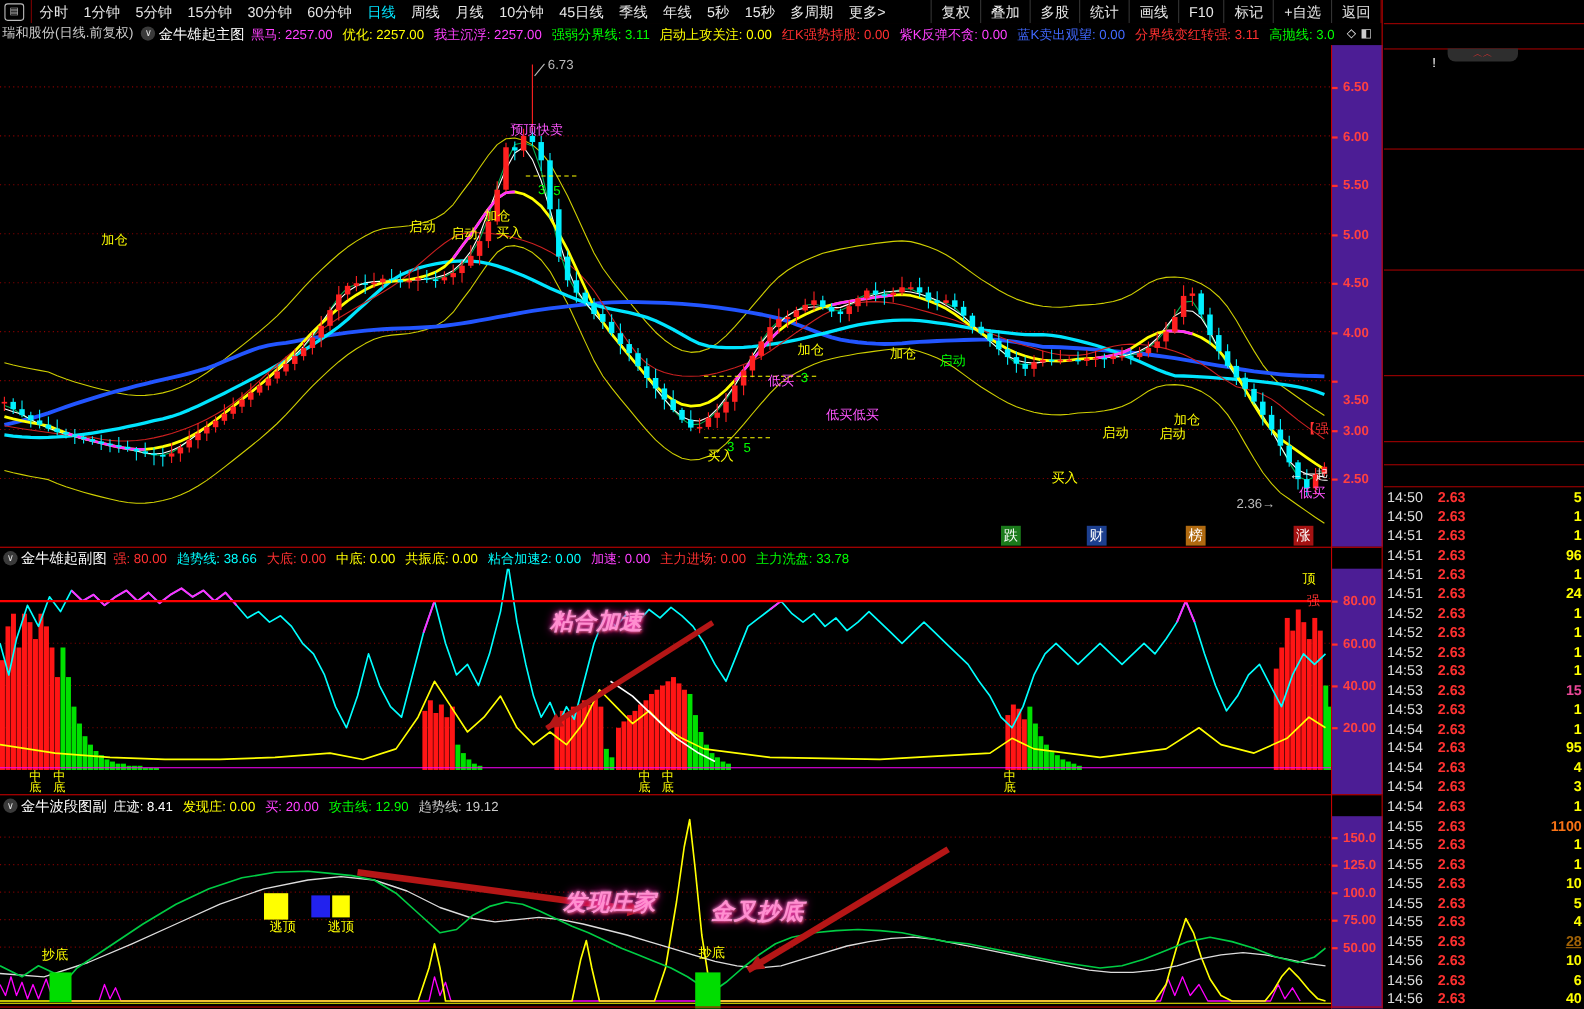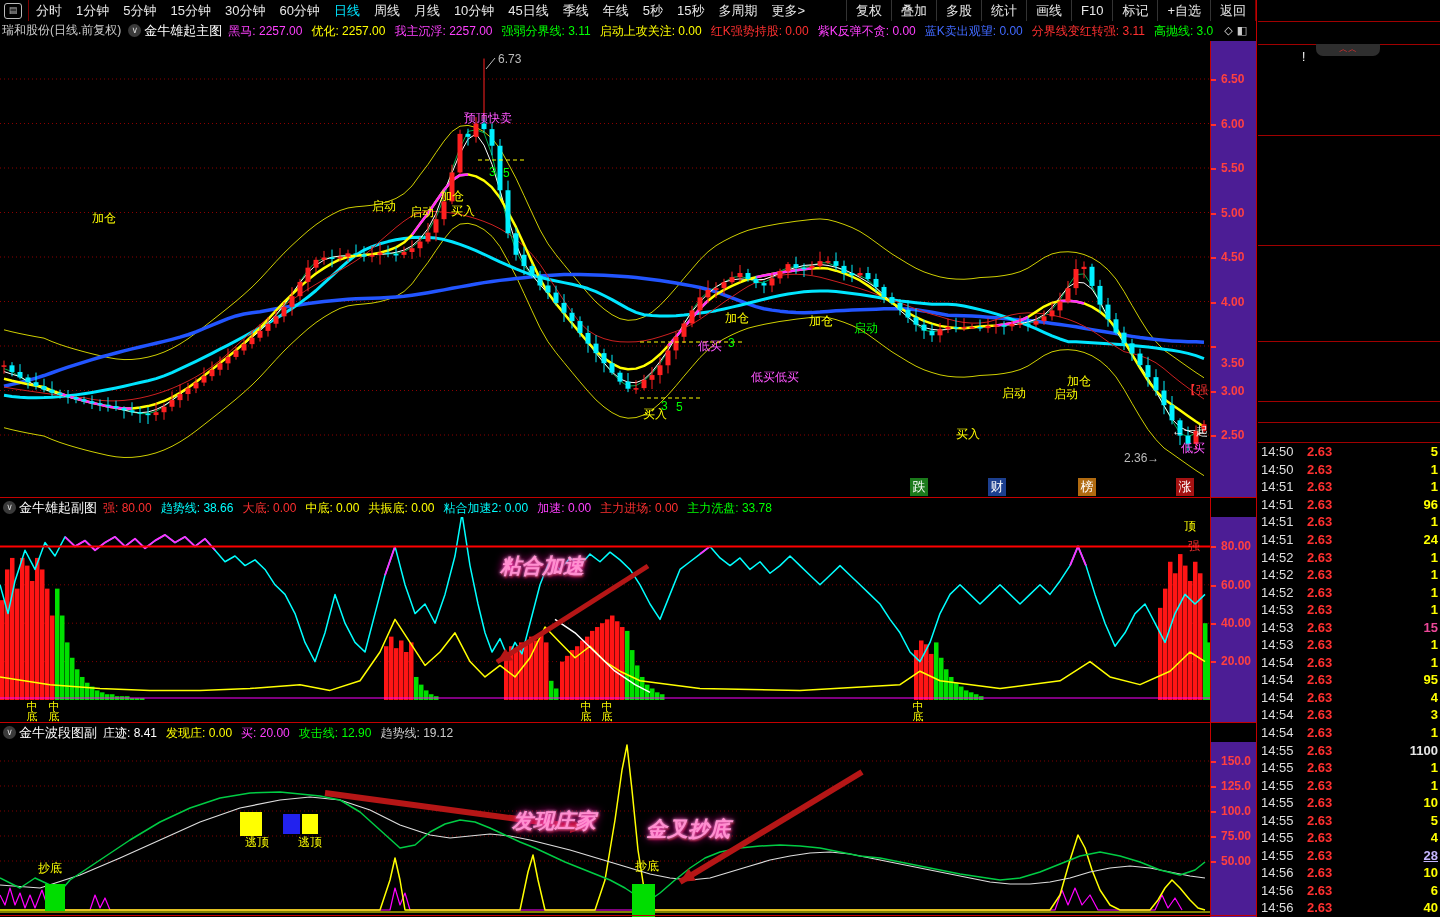--- a/index.html
+++ b/index.html
@@ -859,21 +859,21 @@
         <span class="tv" style="color: rgb(255, 255, 0);">3</span>
       </div>
       <div class="tickrow">
         <span class="tt">14:54</span>
         <span class="tp">2.63</span>
         <span class="tv" style="color: rgb(255, 255, 0);">1</span>
       </div>
       <div class="tickrow">
         <span class="tt">14:55</span>
         <span class="tp">2.63</span>
-        <span class="tv" style="color: #e5e5e5;">1100</span>
+        <span class="tv" style="color: #f97316;">1100</span>
       </div>
       <div class="tickrow">
         <span class="tt">14:55</span>
         <span class="tp">2.63</span>
         <span class="tv" style="color: rgb(255, 255, 0);">1</span>
       </div>
       <div class="tickrow">
         <span class="tt">14:55</span>
         <span class="tp">2.63</span>
         <span class="tv" style="color: rgb(255, 255, 0);">1</span>
@@ -889,21 +889,21 @@
         <span class="tv" style="color: rgb(255, 255, 0);">5</span>
       </div>
       <div class="tickrow">
         <span class="tt">14:55</span>
         <span class="tp">2.63</span>
         <span class="tv" style="color: rgb(255, 255, 0);">4</span>
       </div>
       <div class="tickrow">
         <span class="tt">14:55</span>
         <span class="tp">2.63</span>
-        <span class="tv" style="color: #c4b5fd; text-decoration: underline;">28</span>
+        <span class="tv" style="color: #a16207; text-decoration: underline;">28</span>
       </div>
       <div class="tickrow">
         <span class="tt">14:56</span>
         <span class="tp">2.63</span>
         <span class="tv" style="color: rgb(255, 255, 0);">10</span>
       </div>
       <div class="tickrow">
         <span class="tt">14:56</span>
         <span class="tp">2.63</span>
         <span class="tv" style="color: rgb(255, 255, 0);">6</span>

